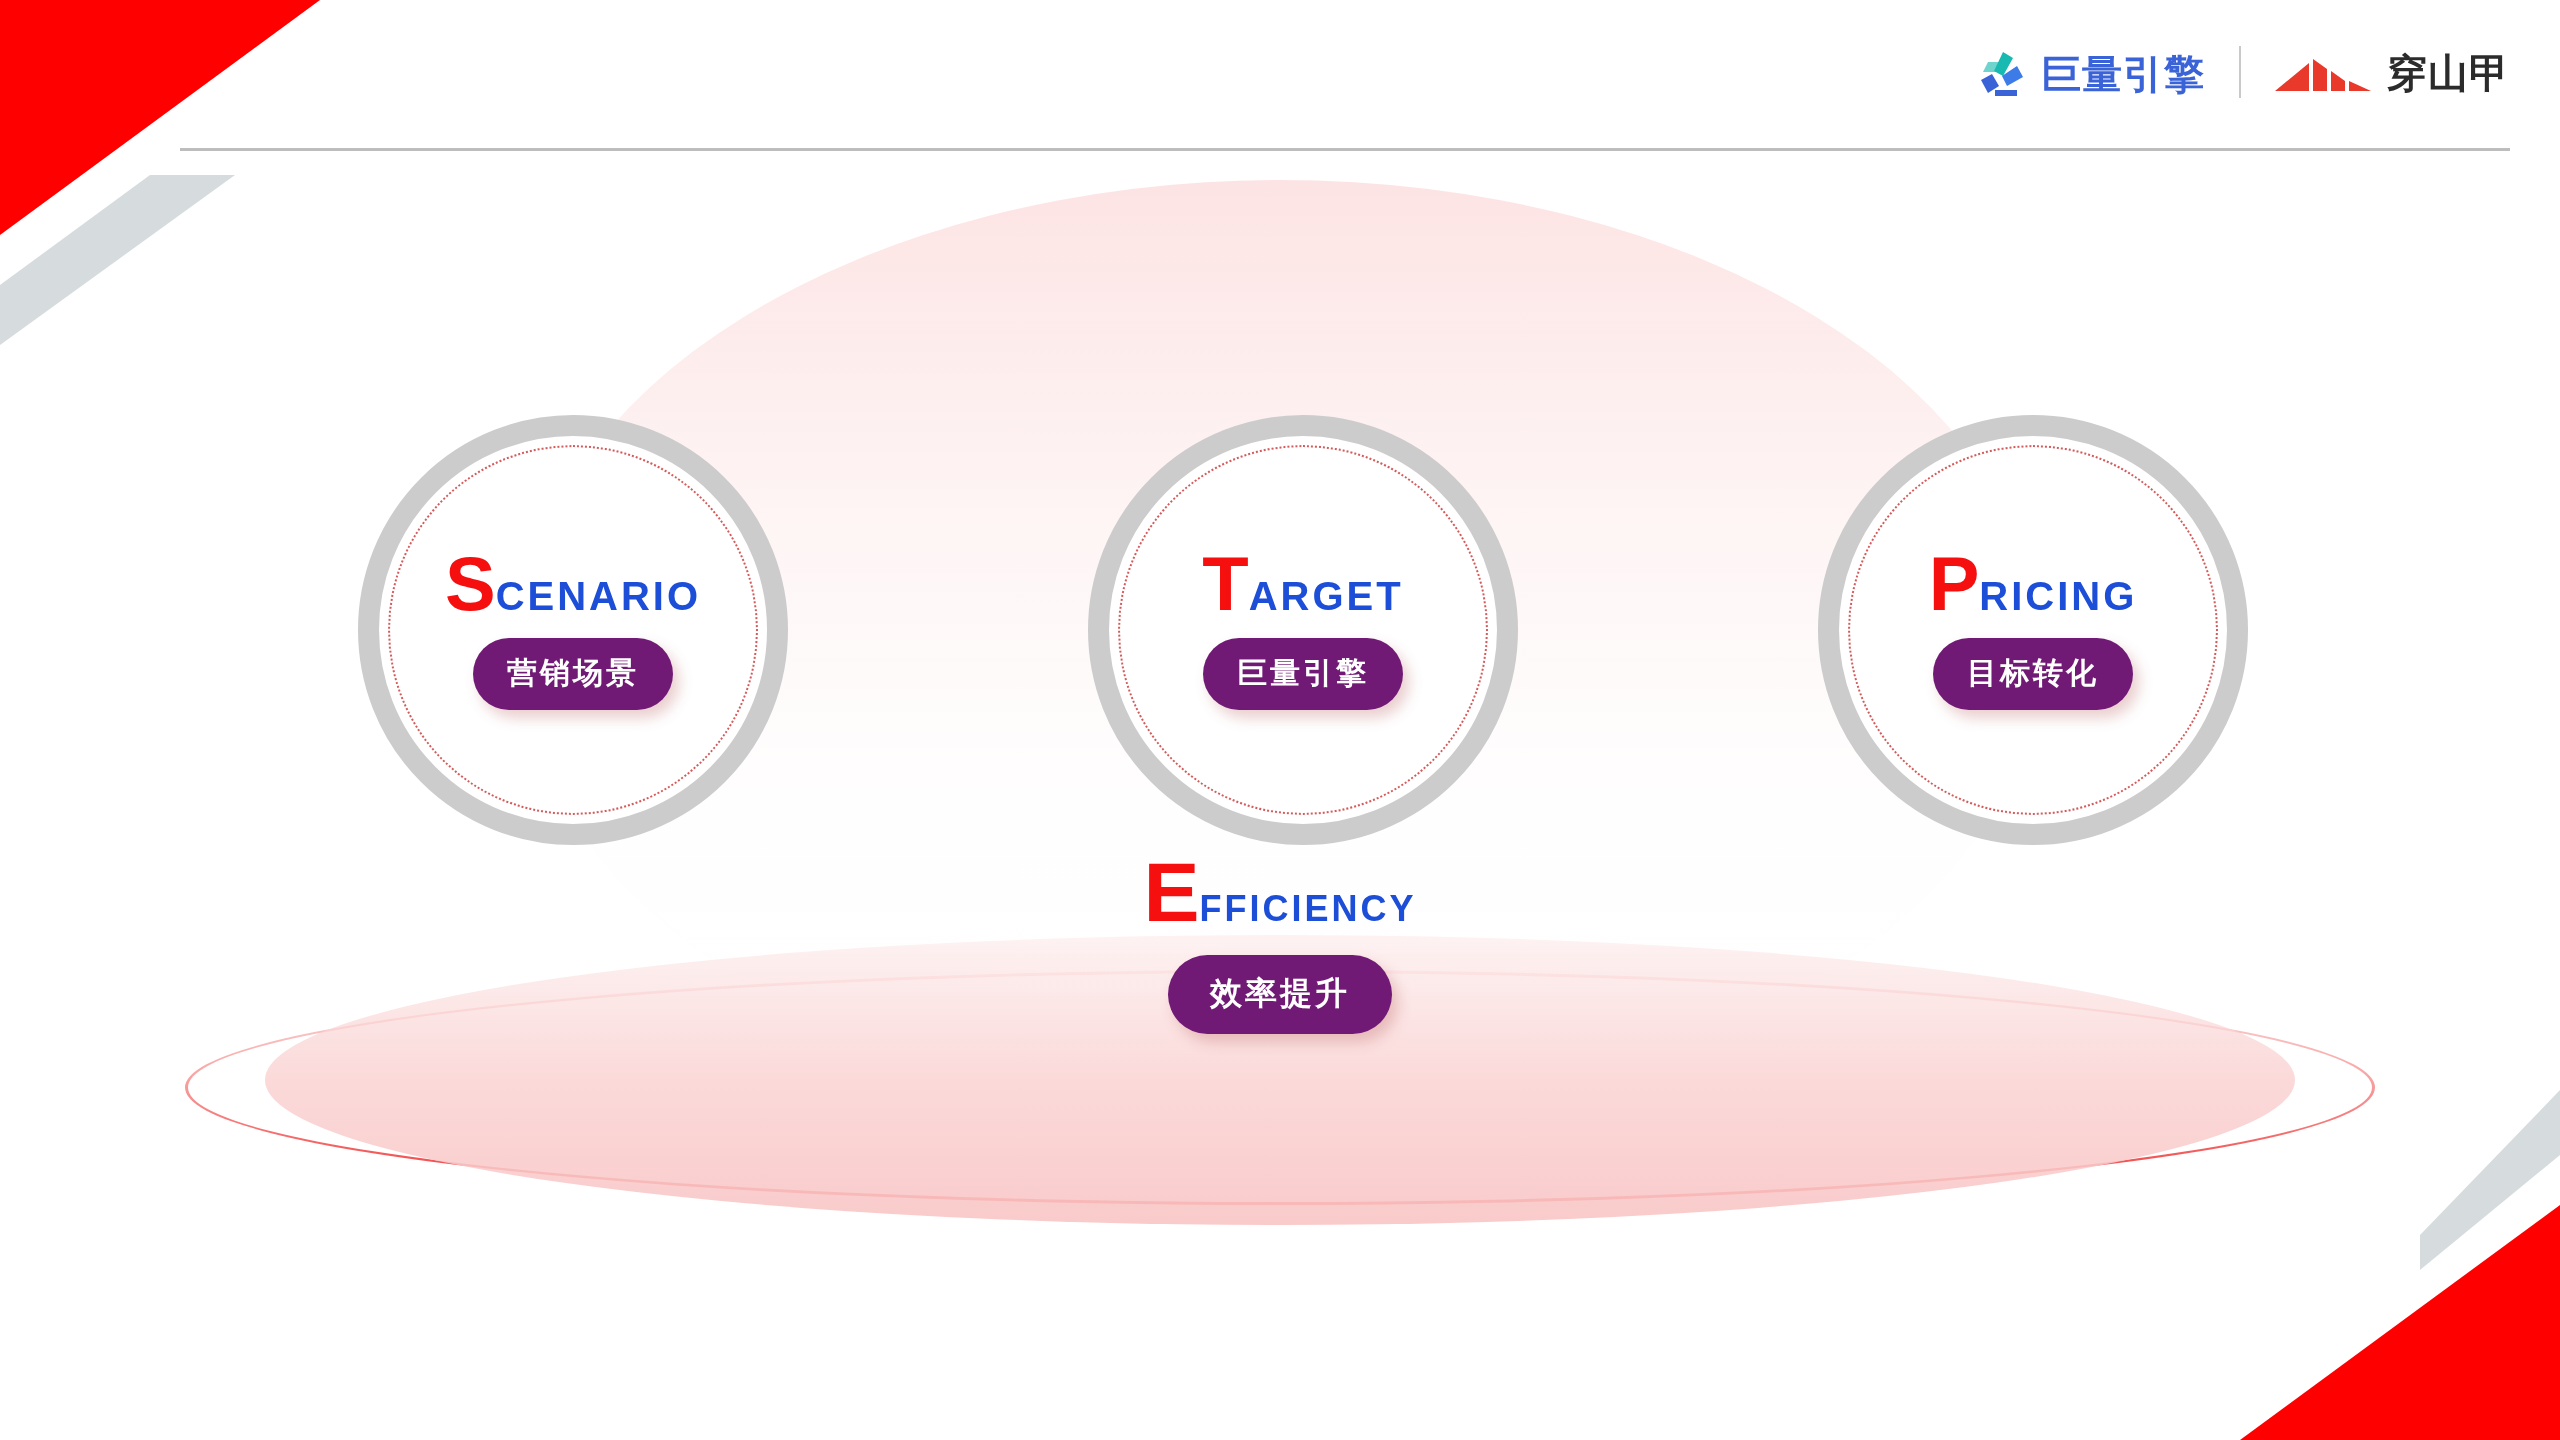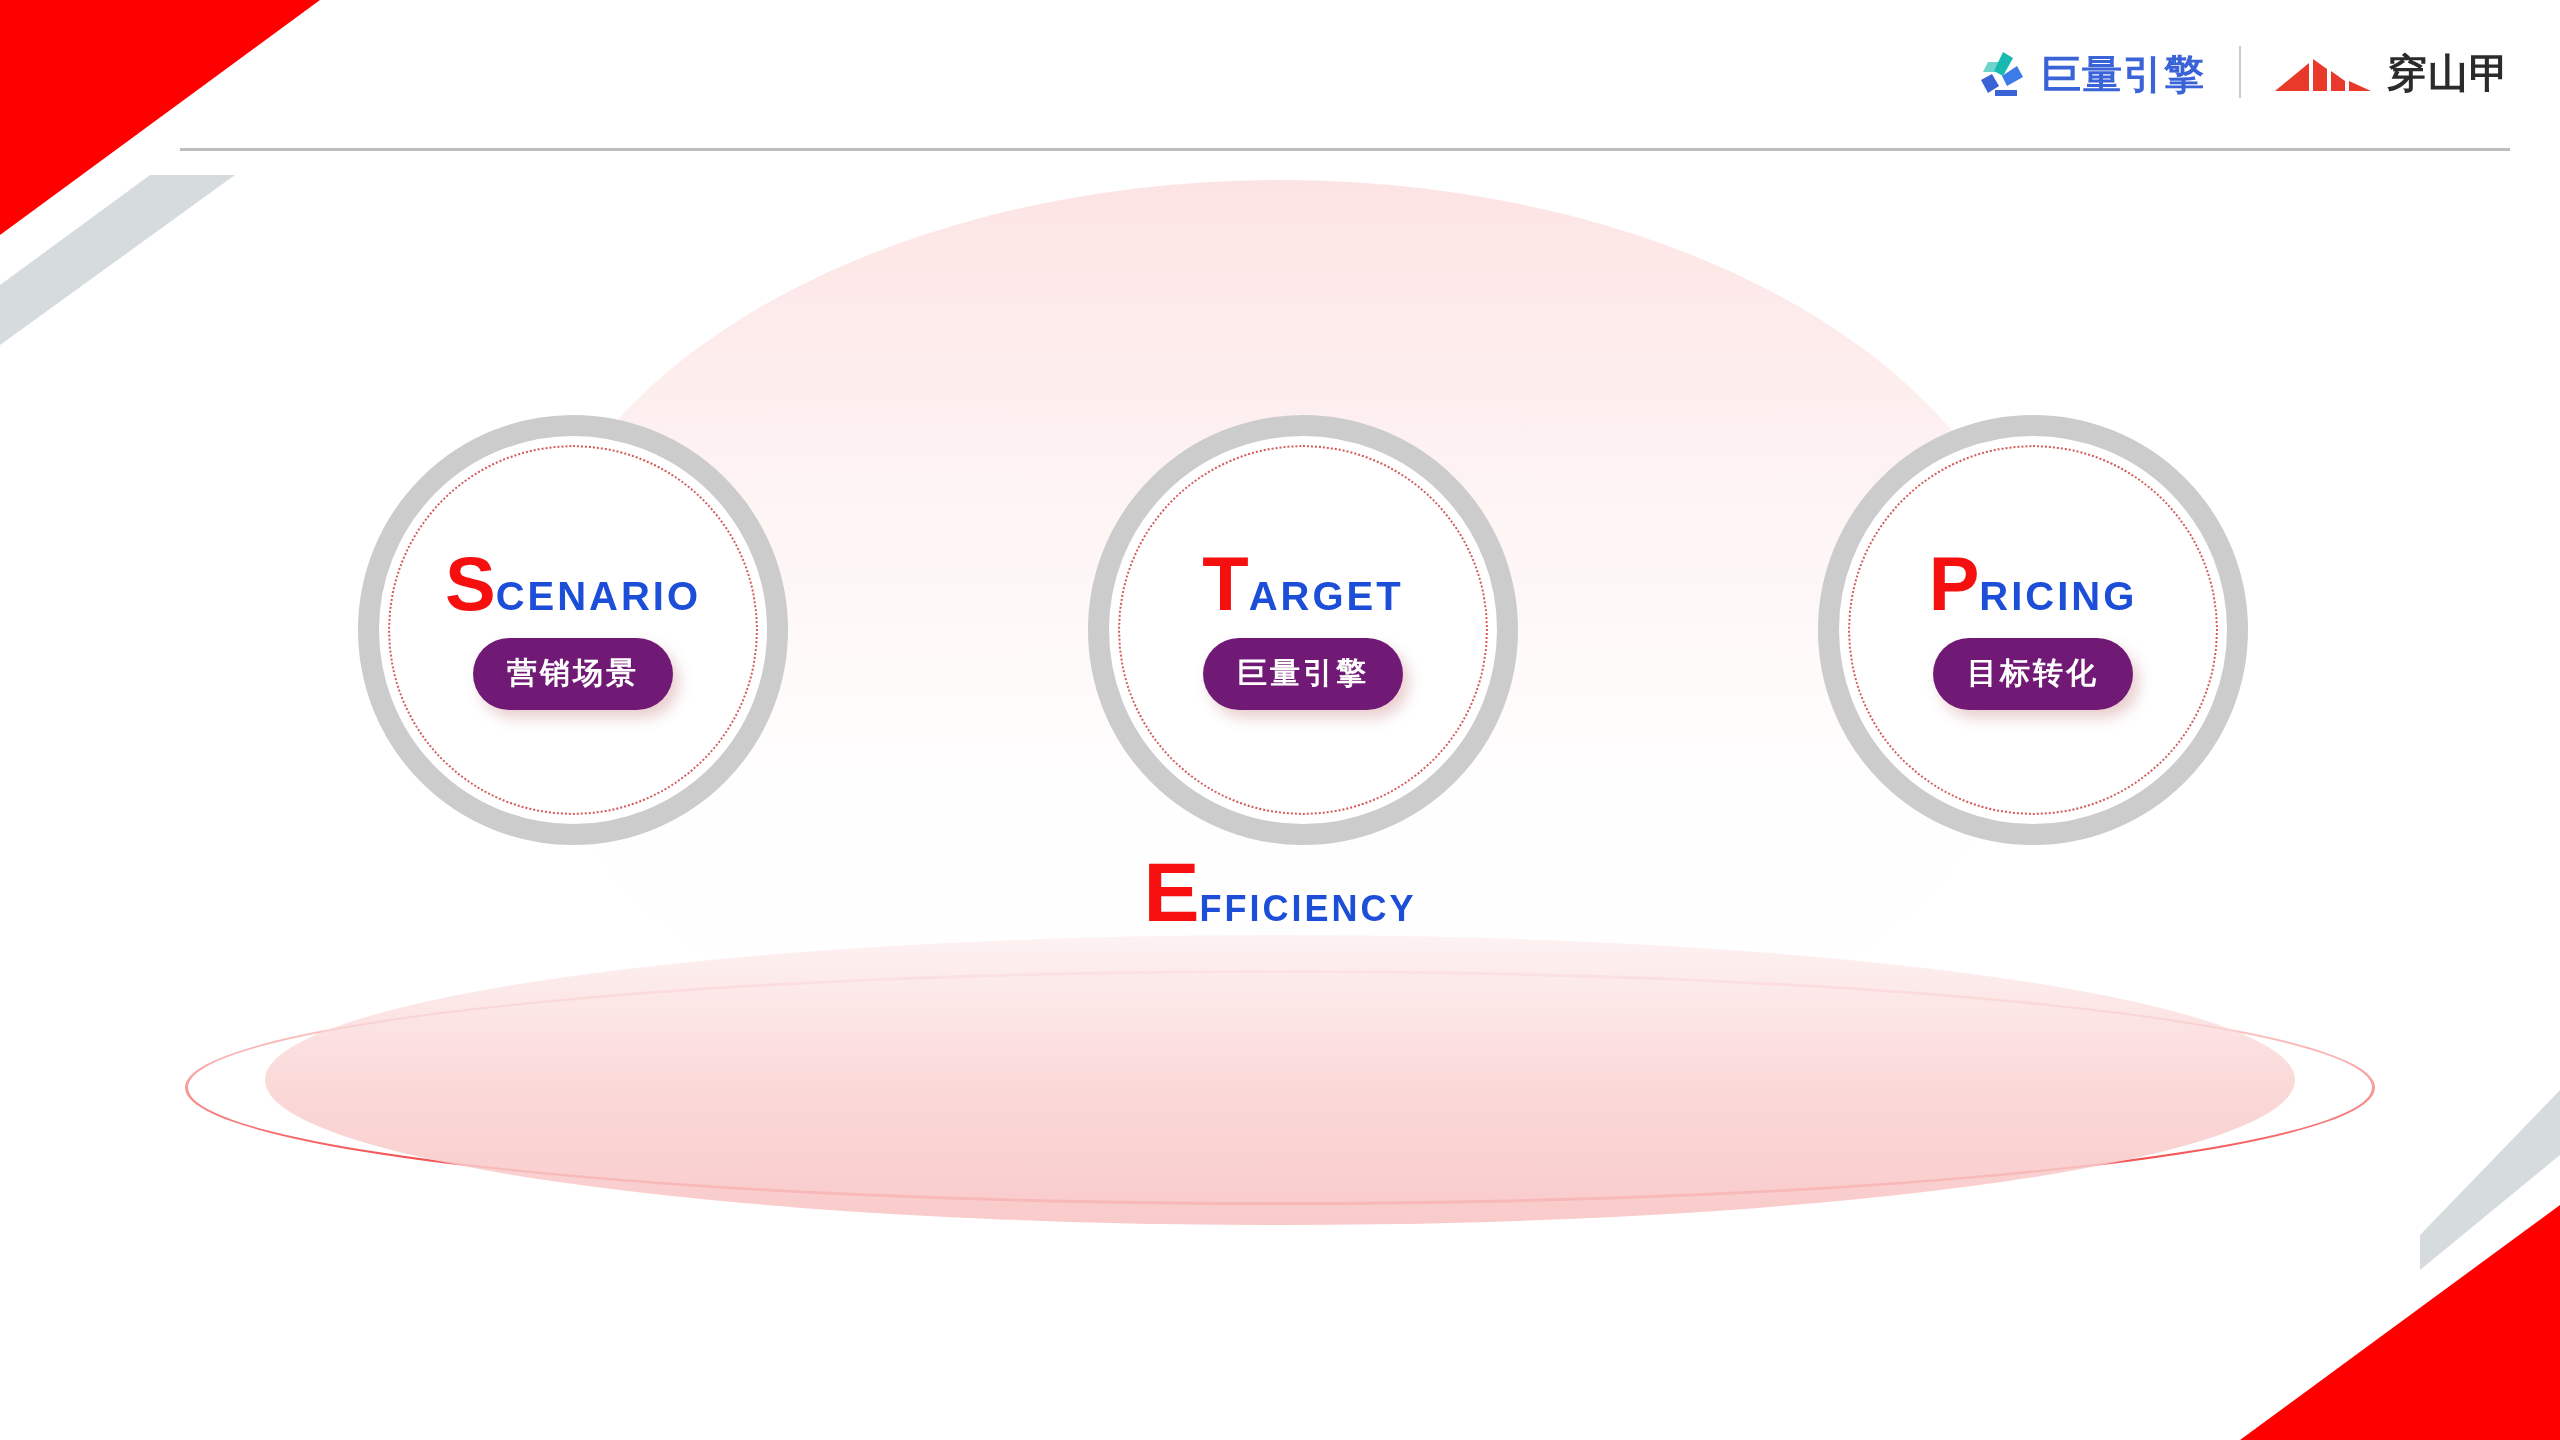--- a/index.html
+++ b/index.html
@@ -282,13 +282,14 @@
     </div>
   </div>
 
 </div>
 
 <div class="efficiency">
   <div class="word">
     <span class="cap">E</span>
     <span class="rest">FFICIENCY</span>
   </div>
+  <div class="pill">效率提升</div>
 </div>
 
 </body></html>

